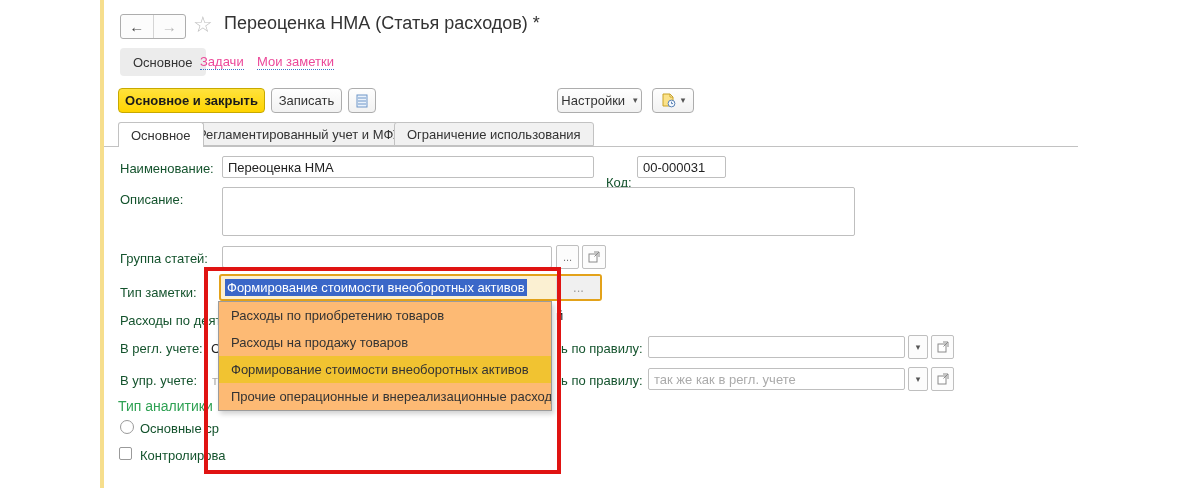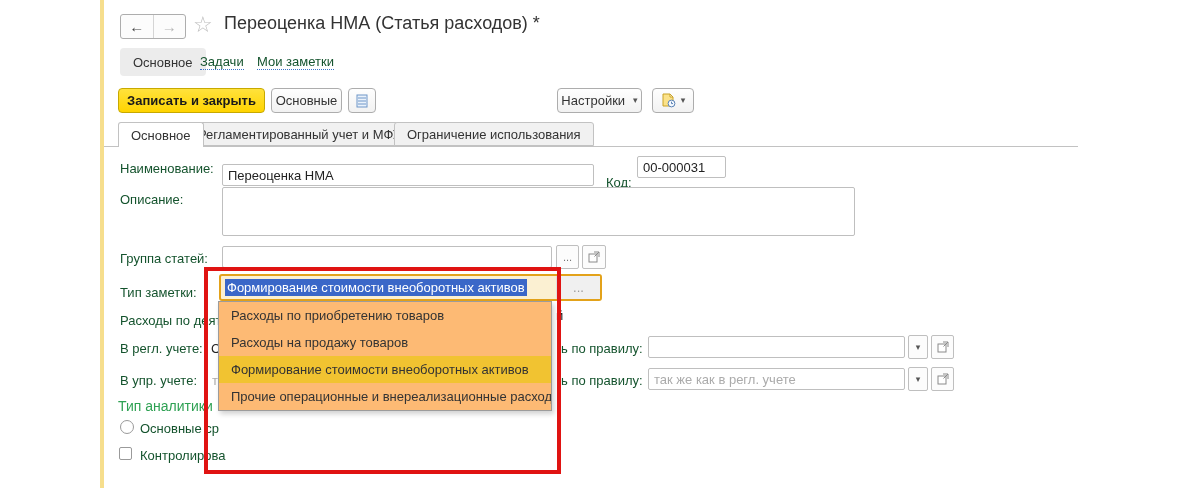--- a/index.html
+++ b/index.html
@@ -17,21 +17,21 @@
   .backfwd .half{ flex:1; display:flex; align-items:center; justify-content:center;
     font-size:15px; cursor:pointer; }
   .backfwd .half:first-child{ border-right:1px solid #D5D5D5; color:#444; }
   .backfwd .half:last-child{ color:#B5B5B5; }
   .star{ position:absolute; left:193px; top:12px; font-size:22px; color:#BDBDBD; }
   .title{ position:absolute; left:224px; top:13px; font-size:18px; color:#333; font-weight:500; white-space:nowrap; }
 
   
   .pill{ position:absolute; left:120px; top:48px; height:28px; padding:0 13px;
     background:#ECECEC; border-radius:4px; display:flex; align-items:center; color:#333; }
-  .navlink{ position:absolute; top:54px; color:#14532d; border-bottom:1px dotted #3A74C8;
+  .navlink{ position:absolute; top:54px; color:#ec4899; border-bottom:1px dotted #3A74C8;
     cursor:pointer; white-space:nowrap; }
   .navlink.tasks{ left:200px; }
   .navlink.notes{ left:257px; }
 
   
   .btn{ position:absolute; top:88px; height:25px; border:1px solid #ADADAD; border-radius:4px;
     background:linear-gradient(#FEFEFE,#F2F2F2); display:flex; align-items:center;
     justify-content:center; color:#333; cursor:pointer; white-space:nowrap; gap:5px; }
   .btn.primary{ left:118px; width:147px; font-weight:bold;
     background:linear-gradient(#FFE23C,#FFD400); border-color:#C7A900; color:#1a1a1a; }
@@ -100,22 +100,22 @@
     <div class="half">←</div>
     <div class="half">→</div>
   </div>
   <div class="star">☆</div>
   <div class="title">Переоценка НМА (Статья расходов) *</div>
 
   <div class="pill">Основное</div>
   <div class="navlink tasks">Задачи</div>
   <div class="navlink notes">Мои заметки</div>
 
-  <div class="btn primary">Записать и закрыть</div>
-  <div class="btn save">Основные</div>
+  <div class="btn primary">Основное и закрыть</div>
+  <div class="btn save">Записать</div>
   <div class="btn iconbtn">
     <span>
       <svg class="icon-svg" width="12" height="14" viewBox="0 0 12 14">
         <rect x="1" y="1" width="10" height="12" fill="#EAF2FB" stroke="#6E96C8"></rect>
         <line x1="2" y1="4" x2="10" y2="4" stroke="#6E96C8"></line>
         <line x1="2" y1="7" x2="10" y2="7" stroke="#6E96C8"></line>
         <line x1="2" y1="10" x2="10" y2="10" stroke="#6E96C8"></line>
       </svg>
     </span>
   </div>
@@ -138,21 +138,21 @@
     </span>
     <span class="caret">▾</span>
   </div>
 
   <div class="tabline"></div>
   <div class="tab active">Основное</div>
   <div class="tab t2">Регламентированный учет и МФУ</div>
   <div class="tab t3">Ограничение использования</div>
 
   <div class="lbl" style="left:120px; top:161px;">Наименование:</div>
-  <input class="field" style="left: 222px; top: 164px; width: 372px;" value="Переоценка НМА">
+  <input class="field" style="left: 222px; top: 156px; width: 372px;" value="Переоценка НМА">
   <div class="lbl" style="left:606px; top:161px;margin-top:14px;">Код:</div>
   <input class="field" style="left: 637px; top: 156px; width: 89px;" value="00-000031">
 
   <div class="lbl" style="left:120px; top:192px;">Описание:</div>
   <textarea class="field" style="left: 222px; top: 187px; width: 633px;"></textarea>
 
   <div class="lbl" style="left:120px; top:251px;">Группа статей:</div>
   <input class="field" style="left: 222px; top: 246px; width: 330px;">
   <div class="sbtn" style="left:556px; top:245px; width:23px;">...</div>
   <div class="sbtn" style="left:582px; top:245px; width:24px;">

